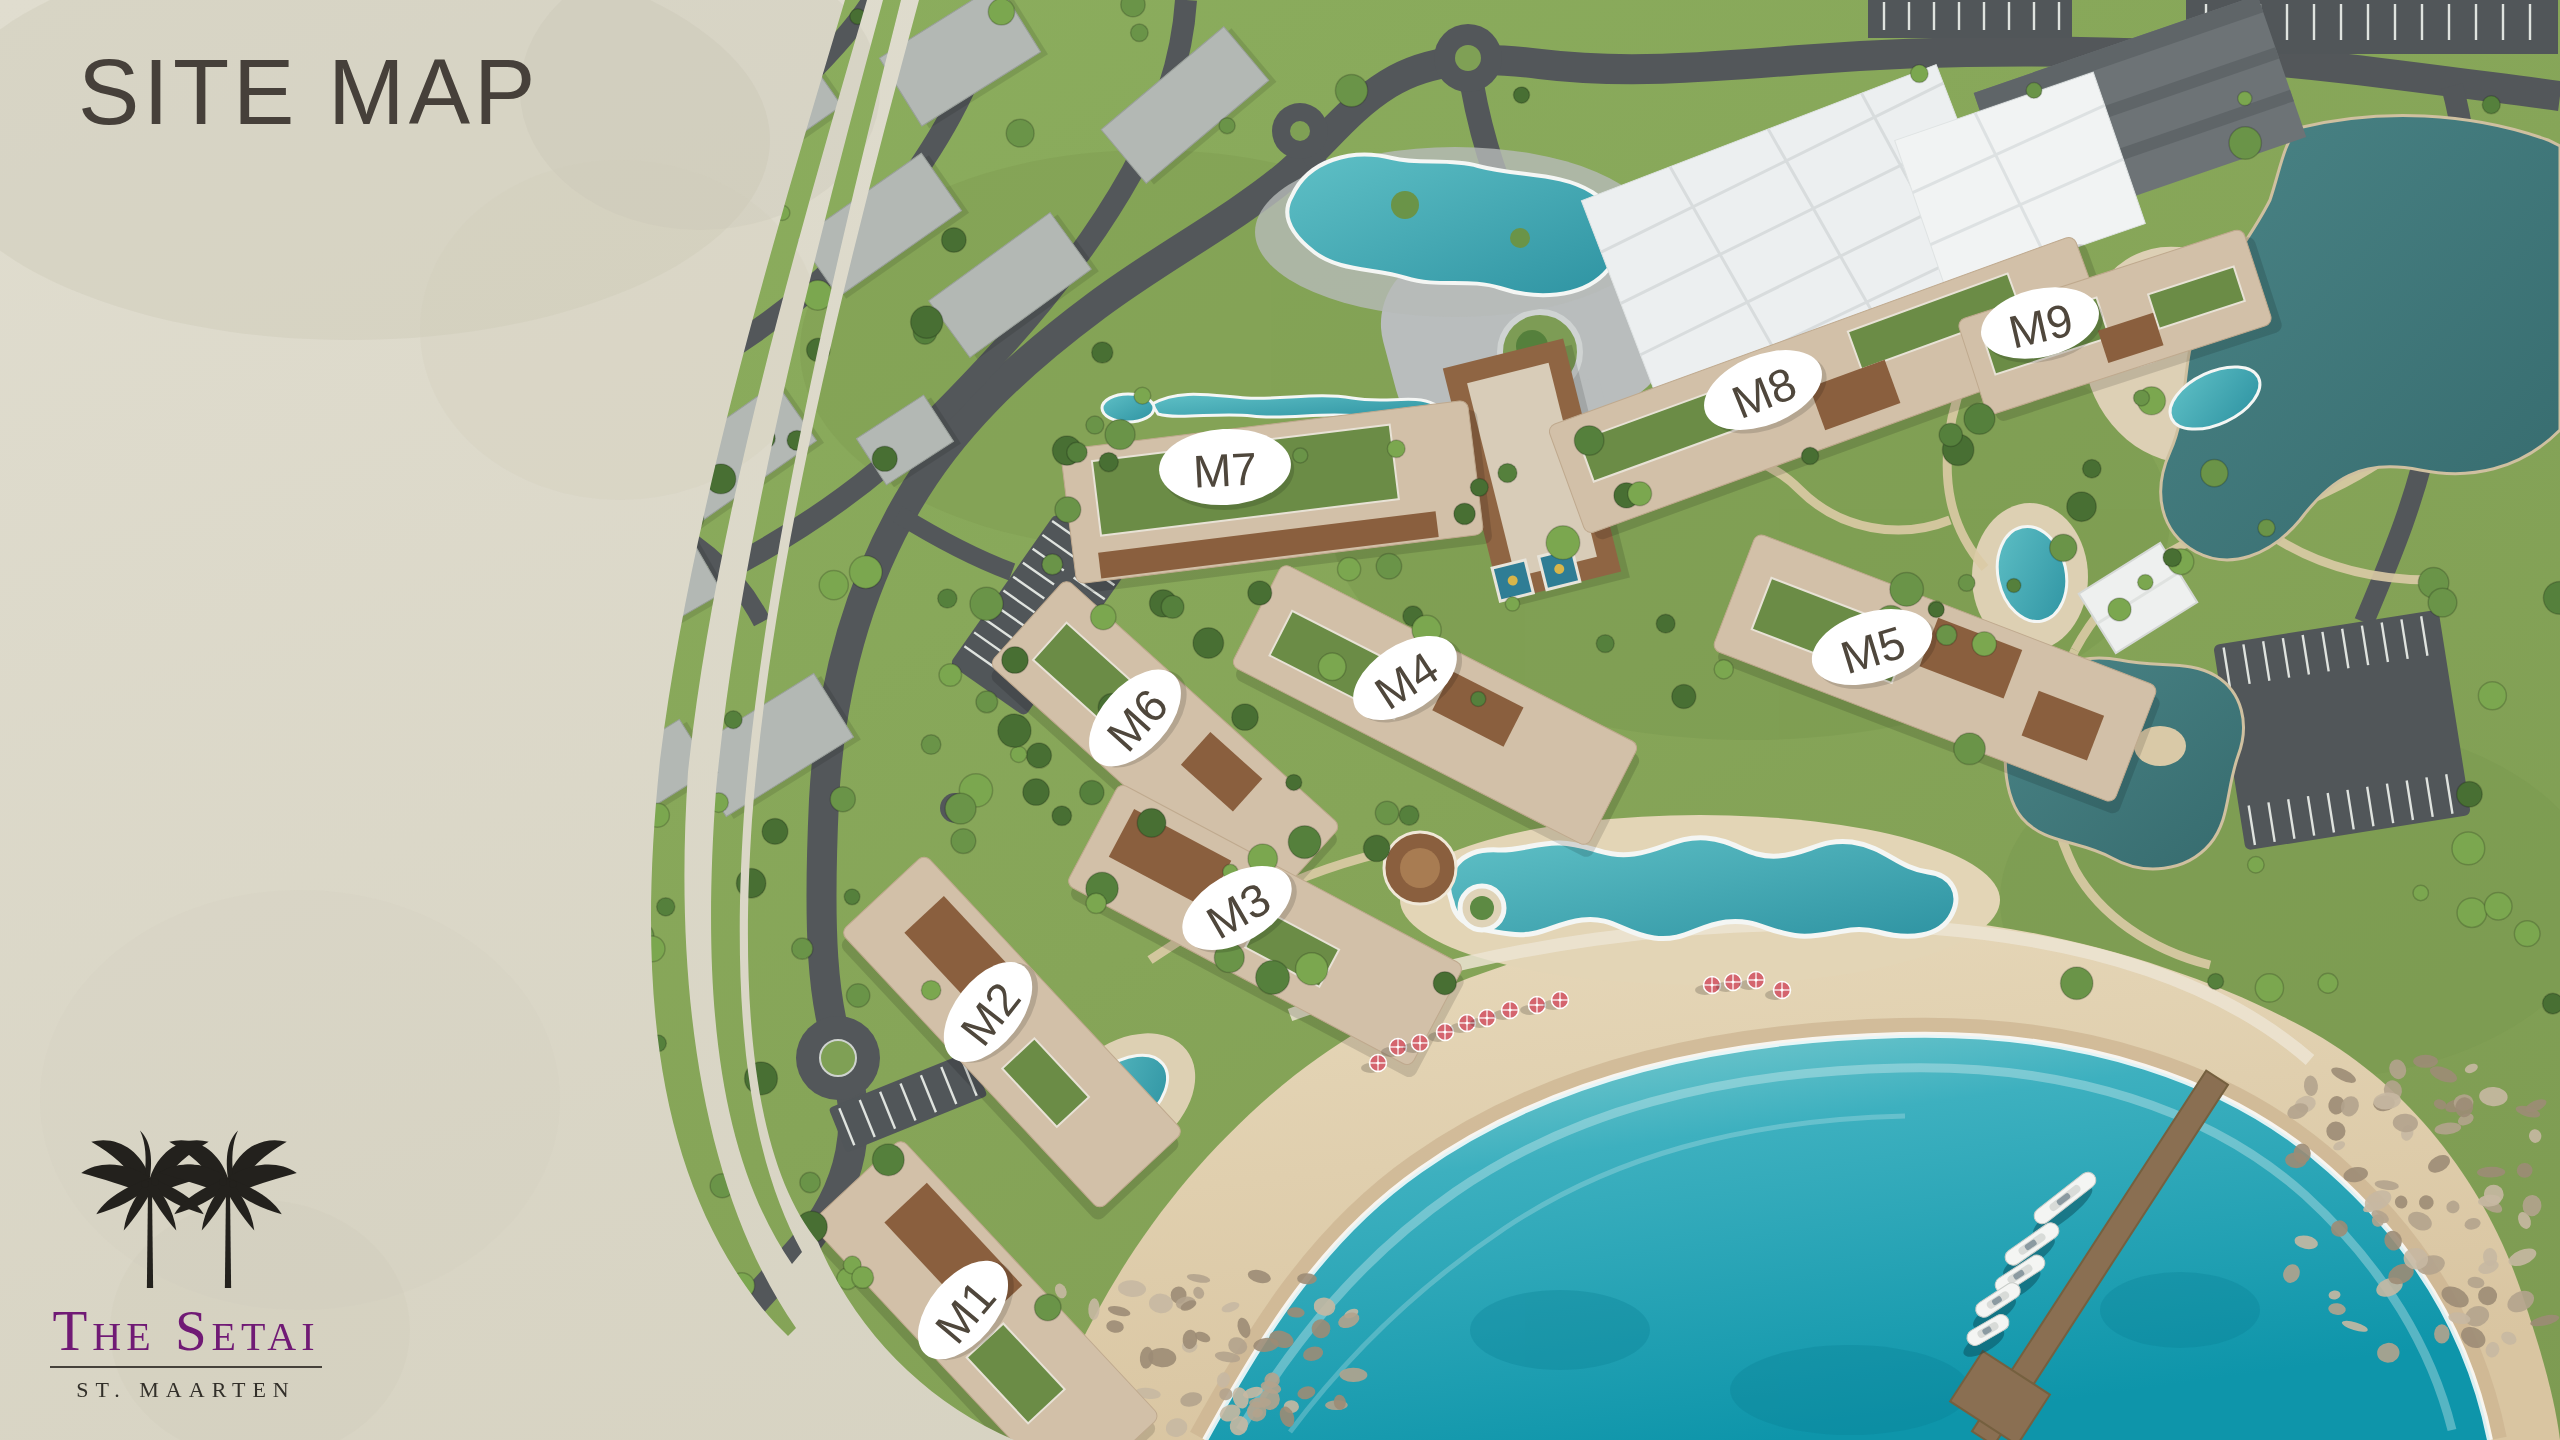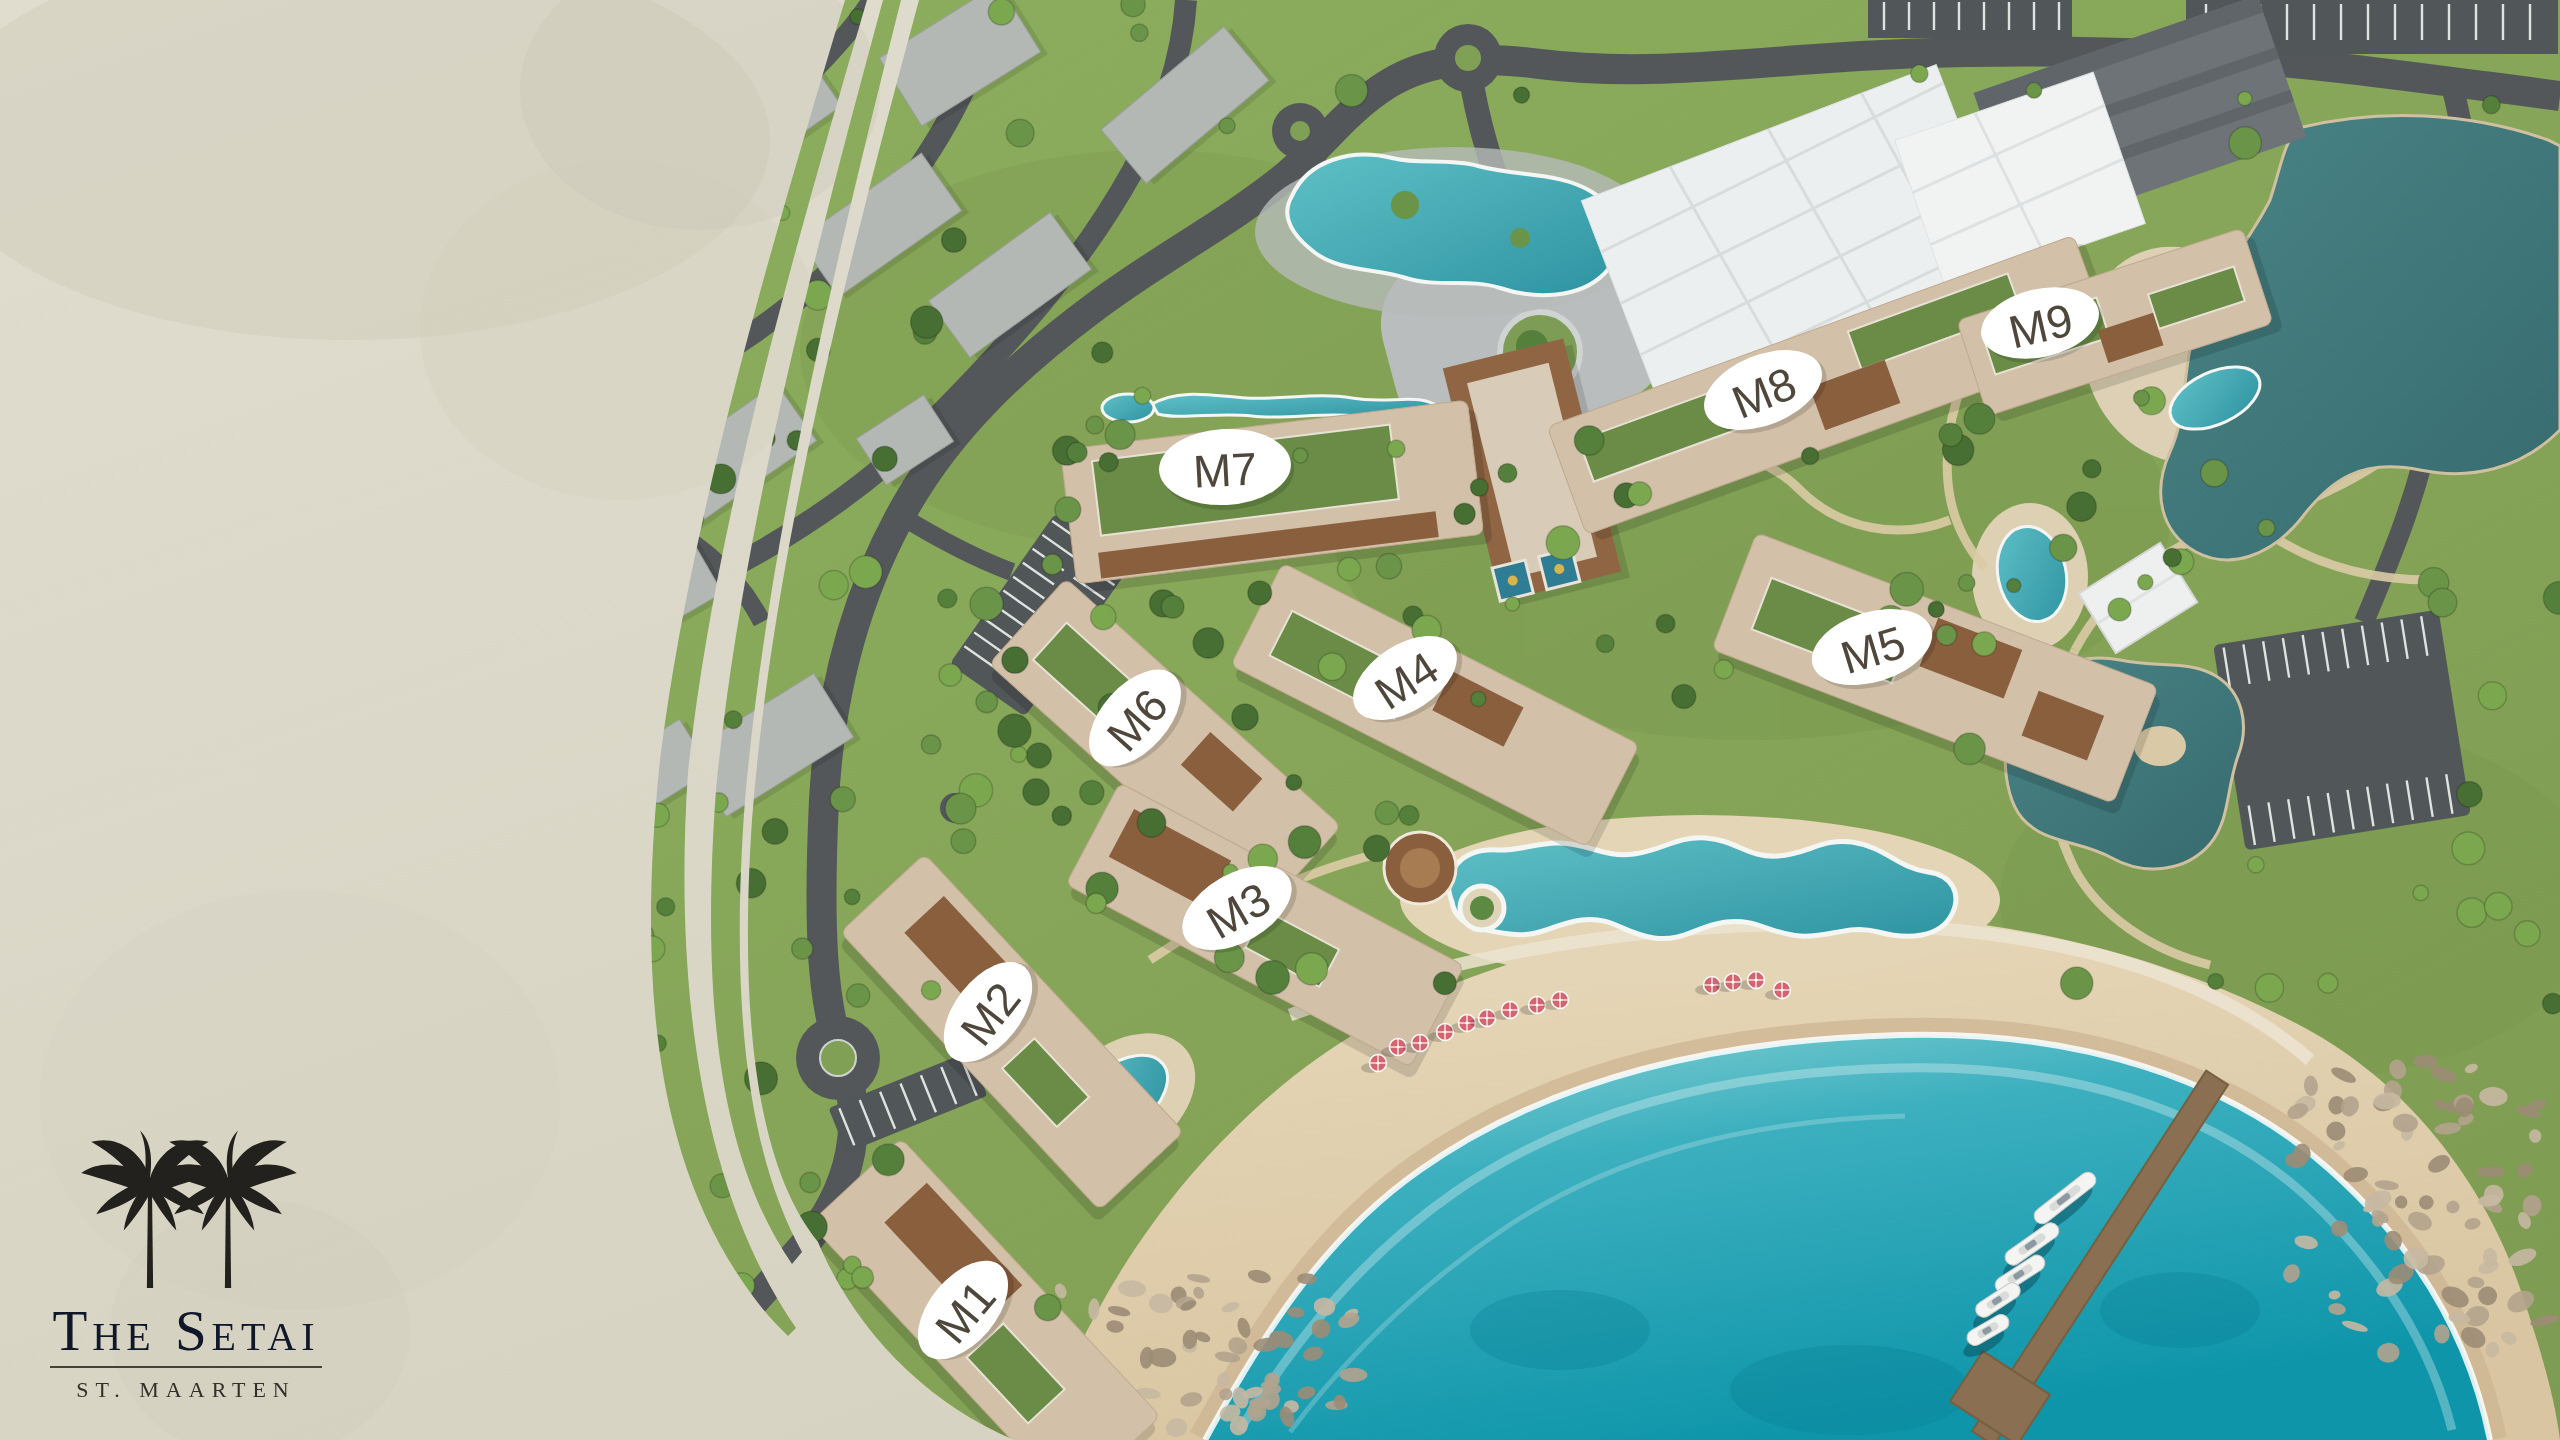--- a/index.html
+++ b/index.html
@@ -5,21 +5,21 @@
   html,body{margin:0;padding:0;background:#222;}
   .stage{position:relative;width:2560px;height:1440px;overflow:hidden;background:#8aa75b;
          font-family:"Liberation Sans",sans-serif;}
   .stage svg.map{position:absolute;left:0;top:0;}
   .page-title{position:absolute;left:78px;top:40px;font-size:92px;font-weight:400;
               letter-spacing:4px;color:#46403ad;color:#46403a;
               font-family:"Liberation Sans",sans-serif;}
   .logo{position:absolute;left:38px;top:1122px;width:296px;text-align:center;color:#24221e;}
   .logo .palms{display:block;margin:0 auto;}
   .brand{font-family:"Liberation Serif",serif;font-variant:small-caps;font-size:57px;
-         letter-spacing:5px;line-height:1;margin-top:8px;color:#0f172a;}
+         letter-spacing:5px;line-height:1;margin-top:8px;color:#701a75;}
   .logo .rule{height:2px;background:#45413a;width:272px;margin:7px auto 0 auto;}
   .loc{font-family:"Liberation Serif",serif;font-size:22px;letter-spacing:7px;
        margin-top:9px;color:#322f29;text-align:center;}
 </style>
 </head>
 <body>
 
 <div class="stage">
 
 <svg class="map" width="2560" height="1440" viewBox="0 0 2560 1440">
@@ -907,20 +907,21 @@
 <g mask="url(#panelMask)">
   <rect x="0" y="0" width="2560" height="1440" fill="url(#creamG)"></rect>
   <ellipse cx="350" cy="140" rx="420" ry="200" fill="#c7c3b1" opacity="0.30"></ellipse>
   <ellipse cx="700" cy="90" rx="180" ry="140" fill="#c3bfae" opacity="0.25"></ellipse>
   <ellipse cx="620" cy="330" rx="200" ry="170" fill="#cfcbba" opacity="0.26"></ellipse>
   <ellipse cx="300" cy="1100" rx="260" ry="210" fill="#d2cebd" opacity="0.20"></ellipse>
   <ellipse cx="260" cy="1330" rx="150" ry="130" fill="#ccc8b7" opacity="0.22"></ellipse>
 </g>
 </svg>
 
+<div class="page-title">SITE MAP</div>
 
 <div class="logo">
   <svg class="palms" width="296" height="172" viewBox="0 0 296 172">
     <g fill="#23211d">
       <use href="#palmIcon" transform="translate(112 166) scale(-1.25 1.25)"></use>
       <use href="#palmIcon" transform="translate(190 166) scale(1.25 1.25)"></use>
     </g>
   </svg>
   <div class="brand">The Setai</div>
   <div class="rule"></div>

